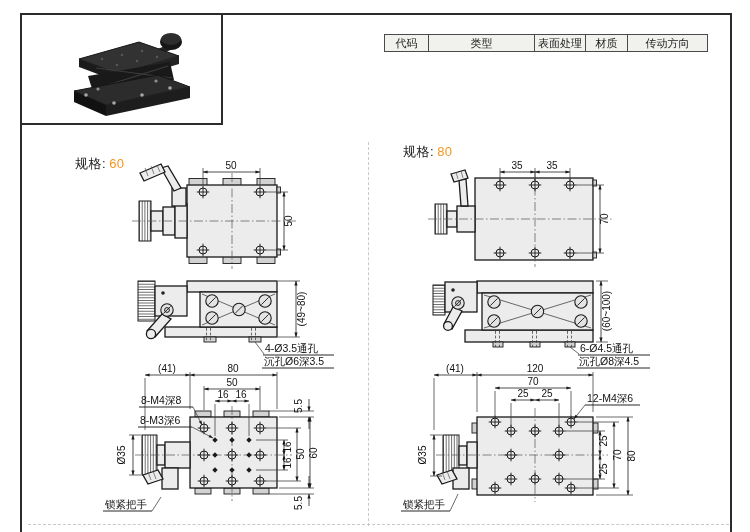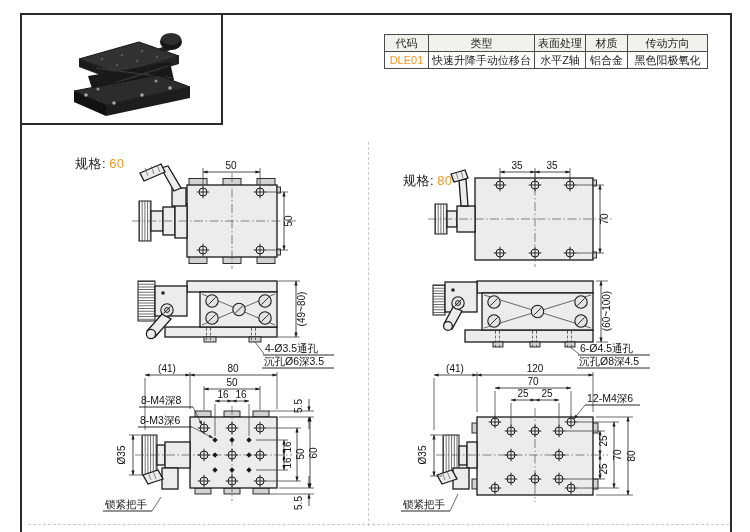--- a/index.html
+++ b/index.html
@@ -77,34 +77,27 @@
 
   <table class="spec-table">
     <tbody>
         <tr>
       <th class="c1">代码</th>
       <th class="c2">类型</th>
       <th class="c3">表面处理</th>
       <th class="c4">材质</th>
       <th class="c5">传动方向</th>
     </tr>
-    <tr>
-      <td class="code">DLE01</td>
-      <td>快速升降手动位移台</td>
-      <td>水平Z轴</td>
-      <td>铝合金</td>
-      <td>黑色阳极氧化</td>
-    </tr>
   </tbody>
     </table>
 
   <div class="sec-label" style="left:75px;top:155px">
     <span>规格:</span><b>60</b>
   </div>
-  <div class="sec-label" style="left:403px;top:172px">
+  <div class="sec-label" style="left:403px;top:143px">
     <span>规格:</span><b>80</b>
   </div>
 
   <svg class="dwg" width="750" height="532" viewBox="0 0 750 532">
     <defs>
       <marker id="ar" viewBox="-7.5 -3 7.5 6" markerWidth="8" markerHeight="5" refX="-0.2" refY="0" orient="auto-start-reverse">
         <path d="M0,0 L-7,-2.4 L-7,2.4 Z" fill="#1a1a1a"></path>
       </marker>
       <g id="scr">
         <circle r="4" fill="#ececec" stroke="#1a1a1a" stroke-width="1"></circle>

